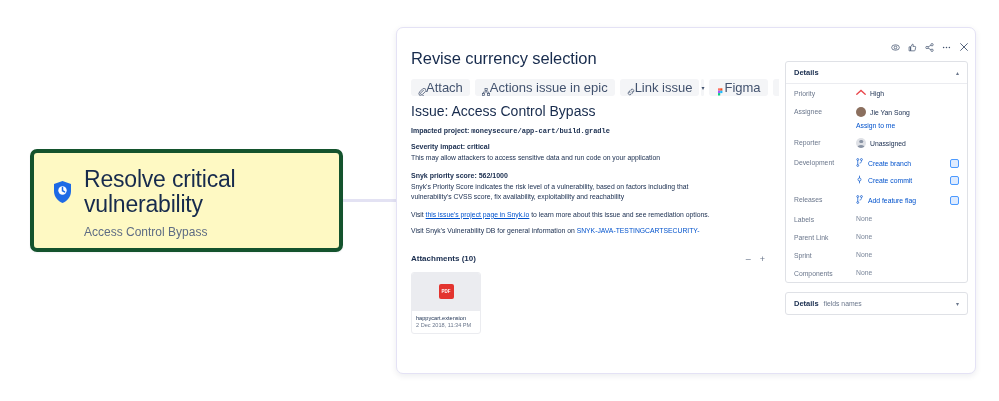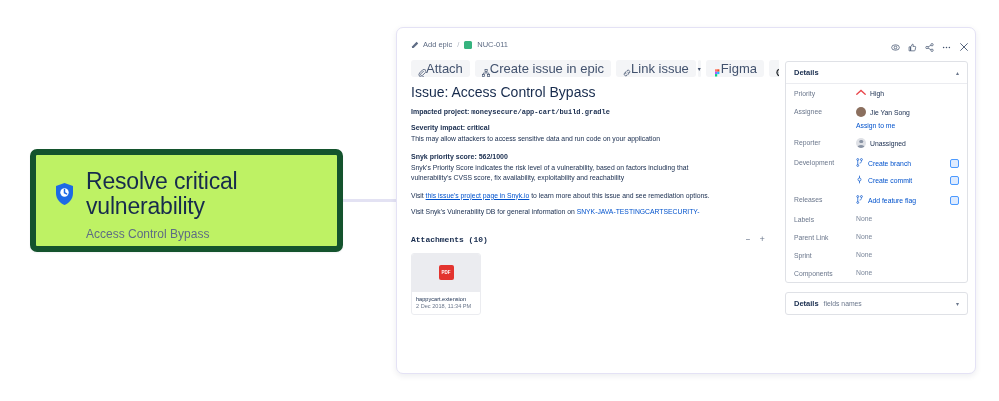--- a/index.html
+++ b/index.html
@@ -11,22 +11,22 @@
     color: #172b4d;
     overflow: hidden;
     position: relative;
   }
 
   
   #summary-card {
     position: absolute;
     left: 30px; top: 149px;
     width: 313px; height: 103px;
-    background: #bef264;
-    border: 6px solid #14532d;
+    background: #fef9c3;
+    border: 4px solid #14532d;
     border-radius: 7px;
     box-shadow: 0 1px 2px rgba(9,30,66,.06);
     padding: 14px 18px 0 18px;
   }
   #card-title-row { display: flex; align-items: center; gap: 11px; }
   .shield-ico { width: 21px; height: 24px; flex: 0 0 auto; }
   #card-title {
     font-size: 23px; font-weight: 400; color: #172b4d;
     letter-spacing: -.2px; line-height: 1.1;
   }
@@ -95,21 +95,20 @@
   #desc-h { font-size: 14px; font-weight: 400; color: #172b4d; margin-top: 7px; }
   .desc-strong { font-size: 7px; font-weight: bold; color: #172b4d; margin-top: 8px; }
   .desc-mono { font-family: "Liberation Mono", monospace; font-weight: bold; }
   .desc-p { font-size: 6.8px; color: #172b4d; margin-top: 3px; line-height: 1.55; }
   .lnk { color: #0052cc; }
   .lnk-u { color: #0052cc; text-decoration: underline; }
 
   #att-head {
     display: flex; align-items: center; justify-content: space-between;
     margin-top: 17px;
-    font-family: Liberation Mono, monospace;
   }
   #att-title { font-size: 8px; font-weight: bold; color: #172b4d; }
   .att-actions { display: flex; align-items: center; gap: 9px; color: #6b778c; font-size: 9px; }
 
   #att-card {
     margin-top: 8px; width: 70px; background: #fff;
     border: 1px solid #ebecf0; border-radius: 3px; overflow: hidden;
   }
   #att-thumb {
     height: 38px; background: #ebecf0;
@@ -208,52 +207,42 @@
   </div>
   <div id="card-sub">Access Control Bypass</div>
 </div>
 
 <div id="connector"></div>
 
 <div id="detail-panel">
 
   <div id="panel-main">
 
-    <div id="breadcrumb">
-      <span class="pen-ico">
-        <svg viewBox="0 0 8 8" width="8" height="8">
-            <path d="M5.6.8 7.2 2.4 2.6 7H1V5.4Z" fill="#5e6c84"></path>
-          </svg>
-      </span>
-      <span class="bc-link">Add epic</span>
-      <span class="bc-sep">/</span>
-      <span class="epic-sq"></span>
-      <span id="bc-key">NUC-011</span>
-    </div>
-
+
+    <div id="issue-title">Revise currency selection</div>
 
     <div id="toolbar">
       <div class="tb-btn">
         <span class="tico">
           <svg viewBox="0 0 8 8" width="8" height="8">
               <path d="M5.6 2.1 2.9 4.8a1.1 1.1 0 001.6 1.6l2.9-2.9a1.9 1.9 0 00-2.7-2.7L1.6 3.9a2.7 2.7 0 003.8 3.8" stroke="#42526e" stroke-width=".8" fill="none" stroke-linecap="round"></path>
             </svg>
         </span>
         <span>Attach</span>
       </div>
       <div class="tb-btn">
         <span class="tico">
           <svg viewBox="0 0 8 8" width="8" height="8">
               <rect x="3" y="0.4" width="2.2" height="2" fill="none" stroke="#42526e" stroke-width=".7"></rect>
               <rect x="0.3" y="5.4" width="2.2" height="2" fill="none" stroke="#42526e" stroke-width=".7"></rect>
               <rect x="5.5" y="5.4" width="2.2" height="2" fill="none" stroke="#42526e" stroke-width=".7"></rect>
               <path d="M4.1 2.6v1.4M1.4 5.3V4h5.3v1.3" stroke="#42526e" stroke-width=".7" fill="none"></path>
             </svg>
         </span>
-        <span>Create issue in epic</span>
+        <span>Actions issue in epic</span>
       </div>
       <div class="tb-btn">
         <span class="tico">
           <svg viewBox="0 0 8 8" width="8" height="8">
               <path d="M3 5a1.7 1.7 0 010-2.4l1-1a1.7 1.7 0 012.4 2.4l-.5.5M5 3a1.7 1.7 0 010 2.4l-1 1A1.7 1.7 0 011.6 4l.5-.5" stroke="#42526e" stroke-width=".75" fill="none" stroke-linecap="round"></path>
             </svg>
         </span>
         <span>Link issue</span>
       </div>
       <div class="tb-caret">▾</div>

